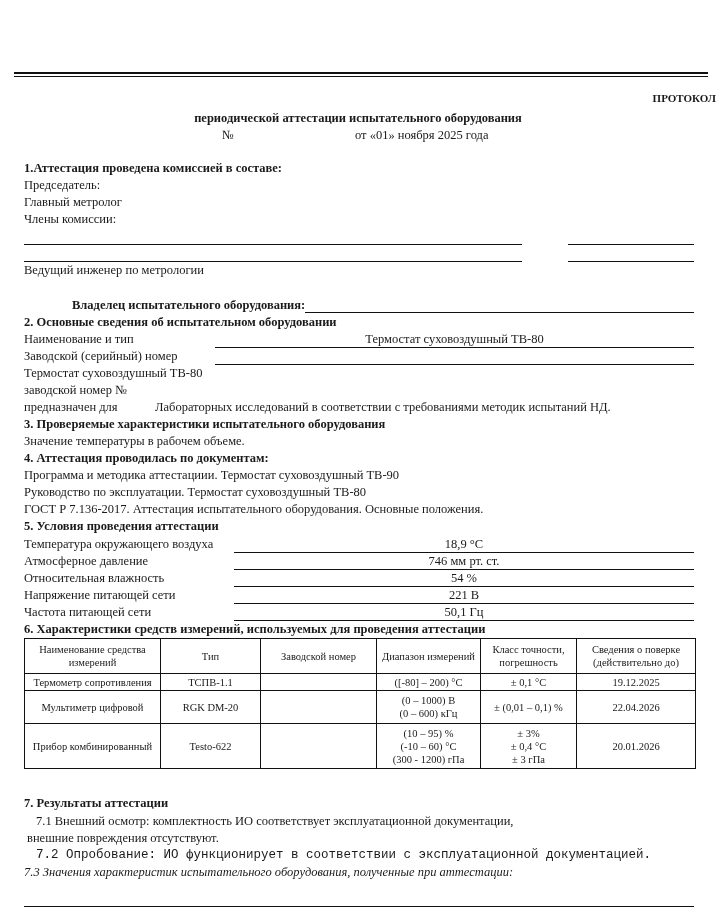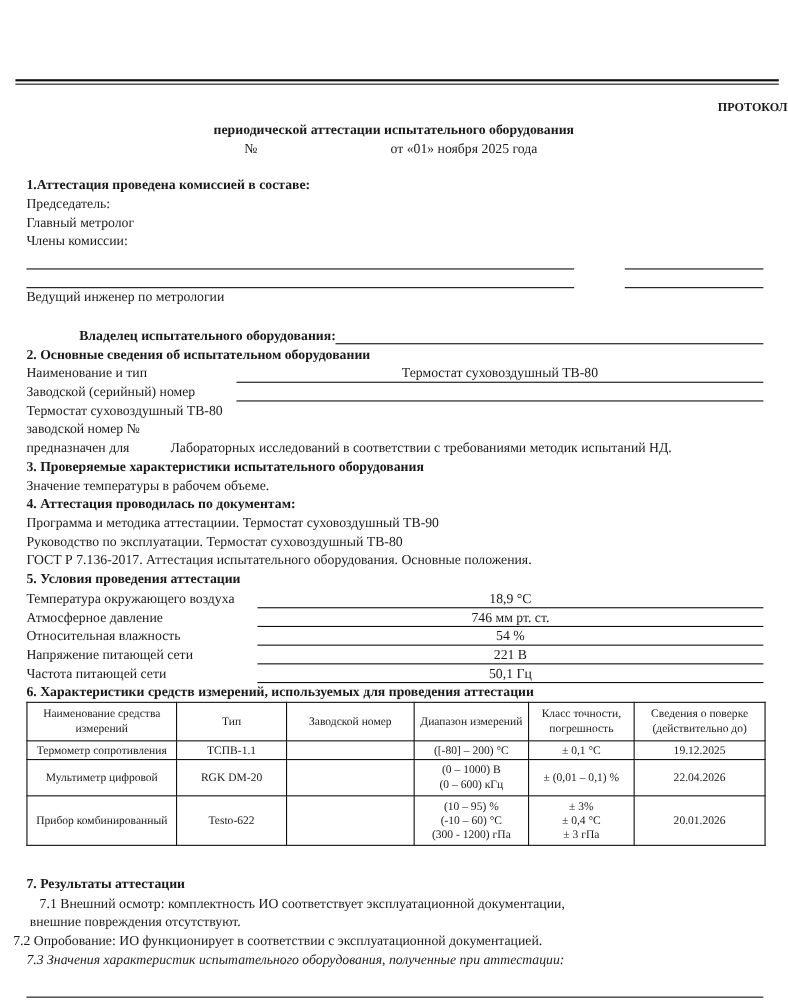--- a/index.html
+++ b/index.html
@@ -147,15 +147,15 @@
         <div>± 3 гПа</div>
       </td>
       <td>20.01.2026</td>
     </tr>
   </tbody>
 </table>
 
 <div class="abs b" style="left:24px;top:796px;">7. Результаты аттестации</div>
 <div class="abs" style="left:24px;top:814px;margin-left:12px;">7.1 Внешний осмотр: комплектность ИО соответствует эксплуатационной документации,</div>
 <div class="abs" style="left:27px;top:831px;">внешние повреждения отсутствуют.</div>
-<div class="abs" style="left:12px;top:848px;">7.2 Опробование: ИО функционирует в соответствии с эксплуатационной документацией.</div>
+<div class="abs" style="left:36px;top:848px;font-family:Liberation Mono, monospace;">7.2 Опробование: ИО функционирует в соответствии с эксплуатационной документацией.</div>
 <div class="abs" style="left:24px;top:865px;font-style:italic;">7.3 Значения характеристик испытательного оборудования, полученные при аттестации:</div>
 <div class="hline" style="left:24px;width:670px;top:906px;"></div>
 
 </body></html>

